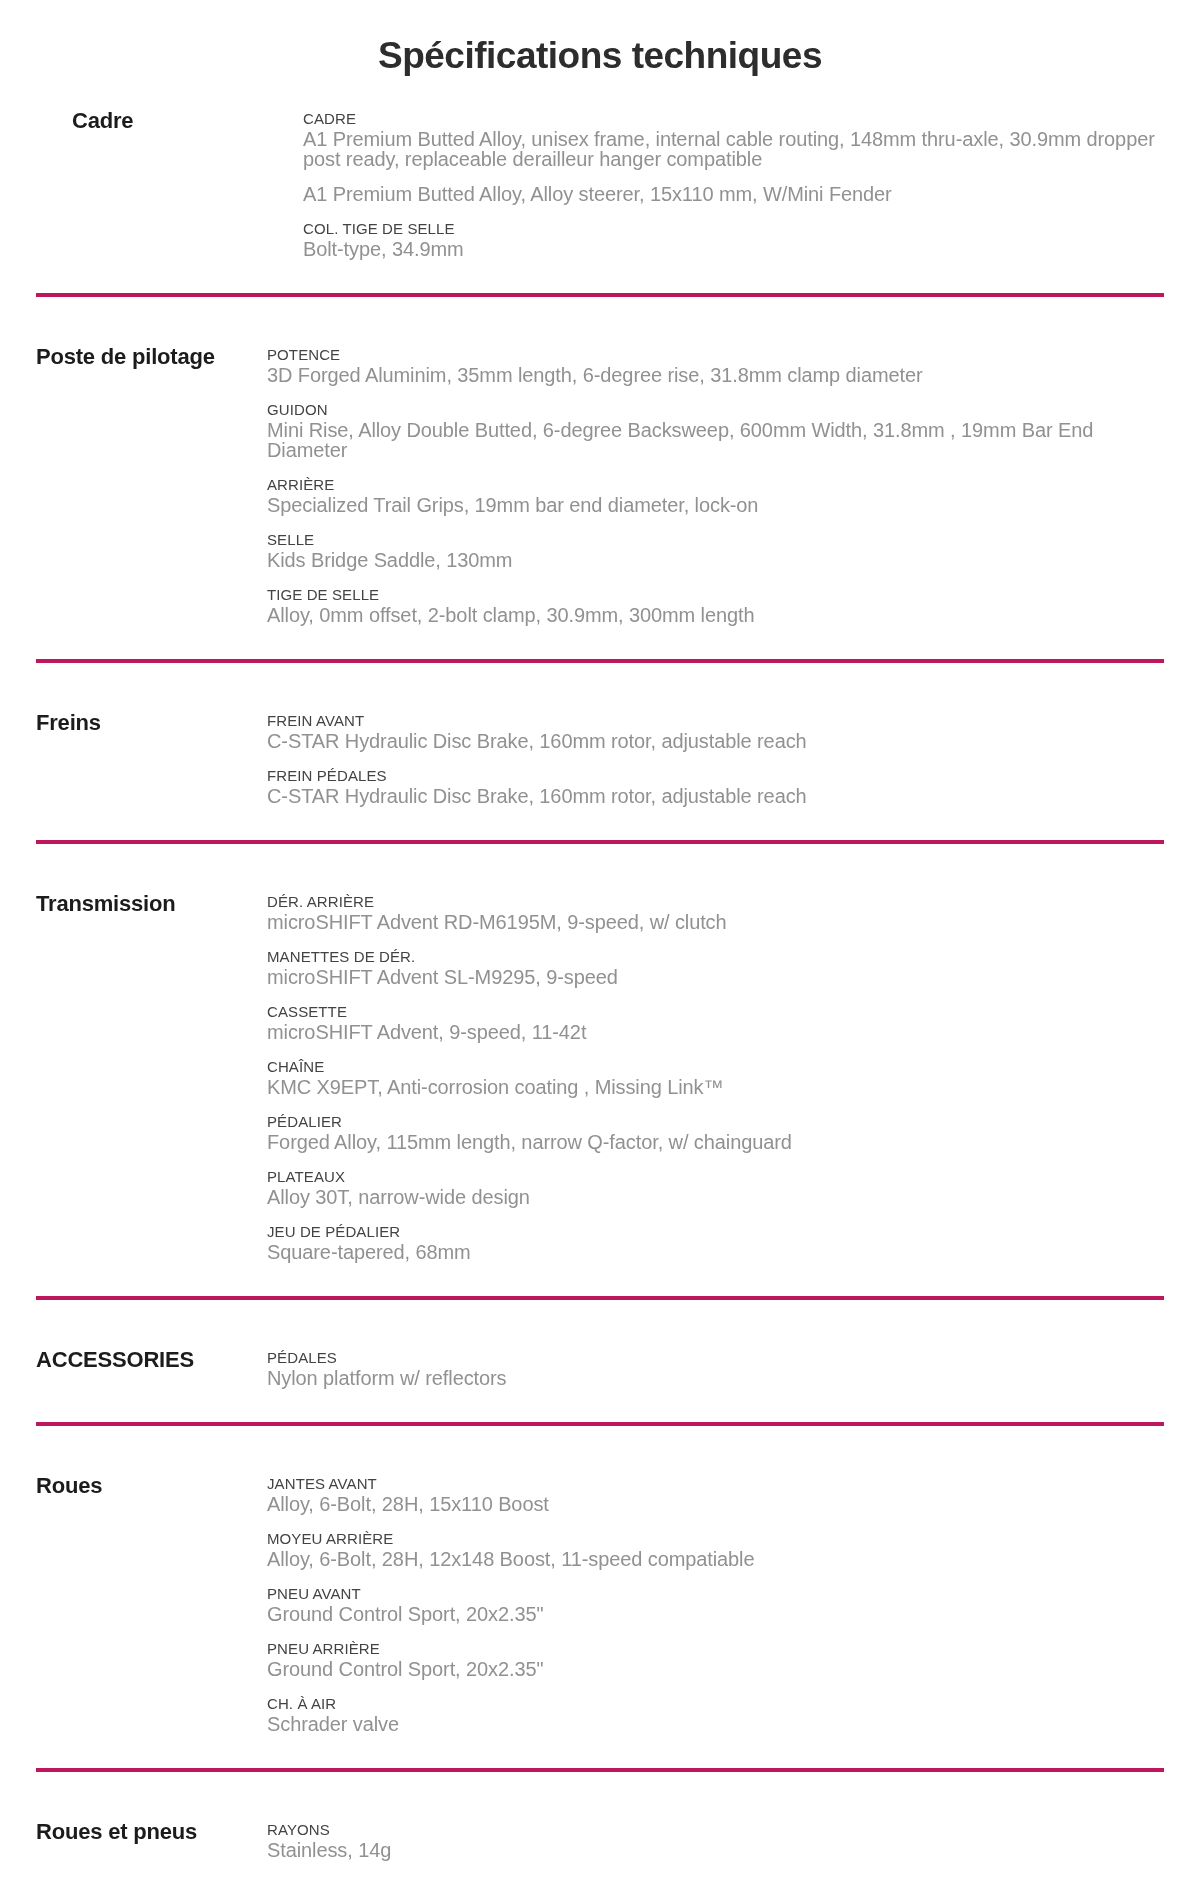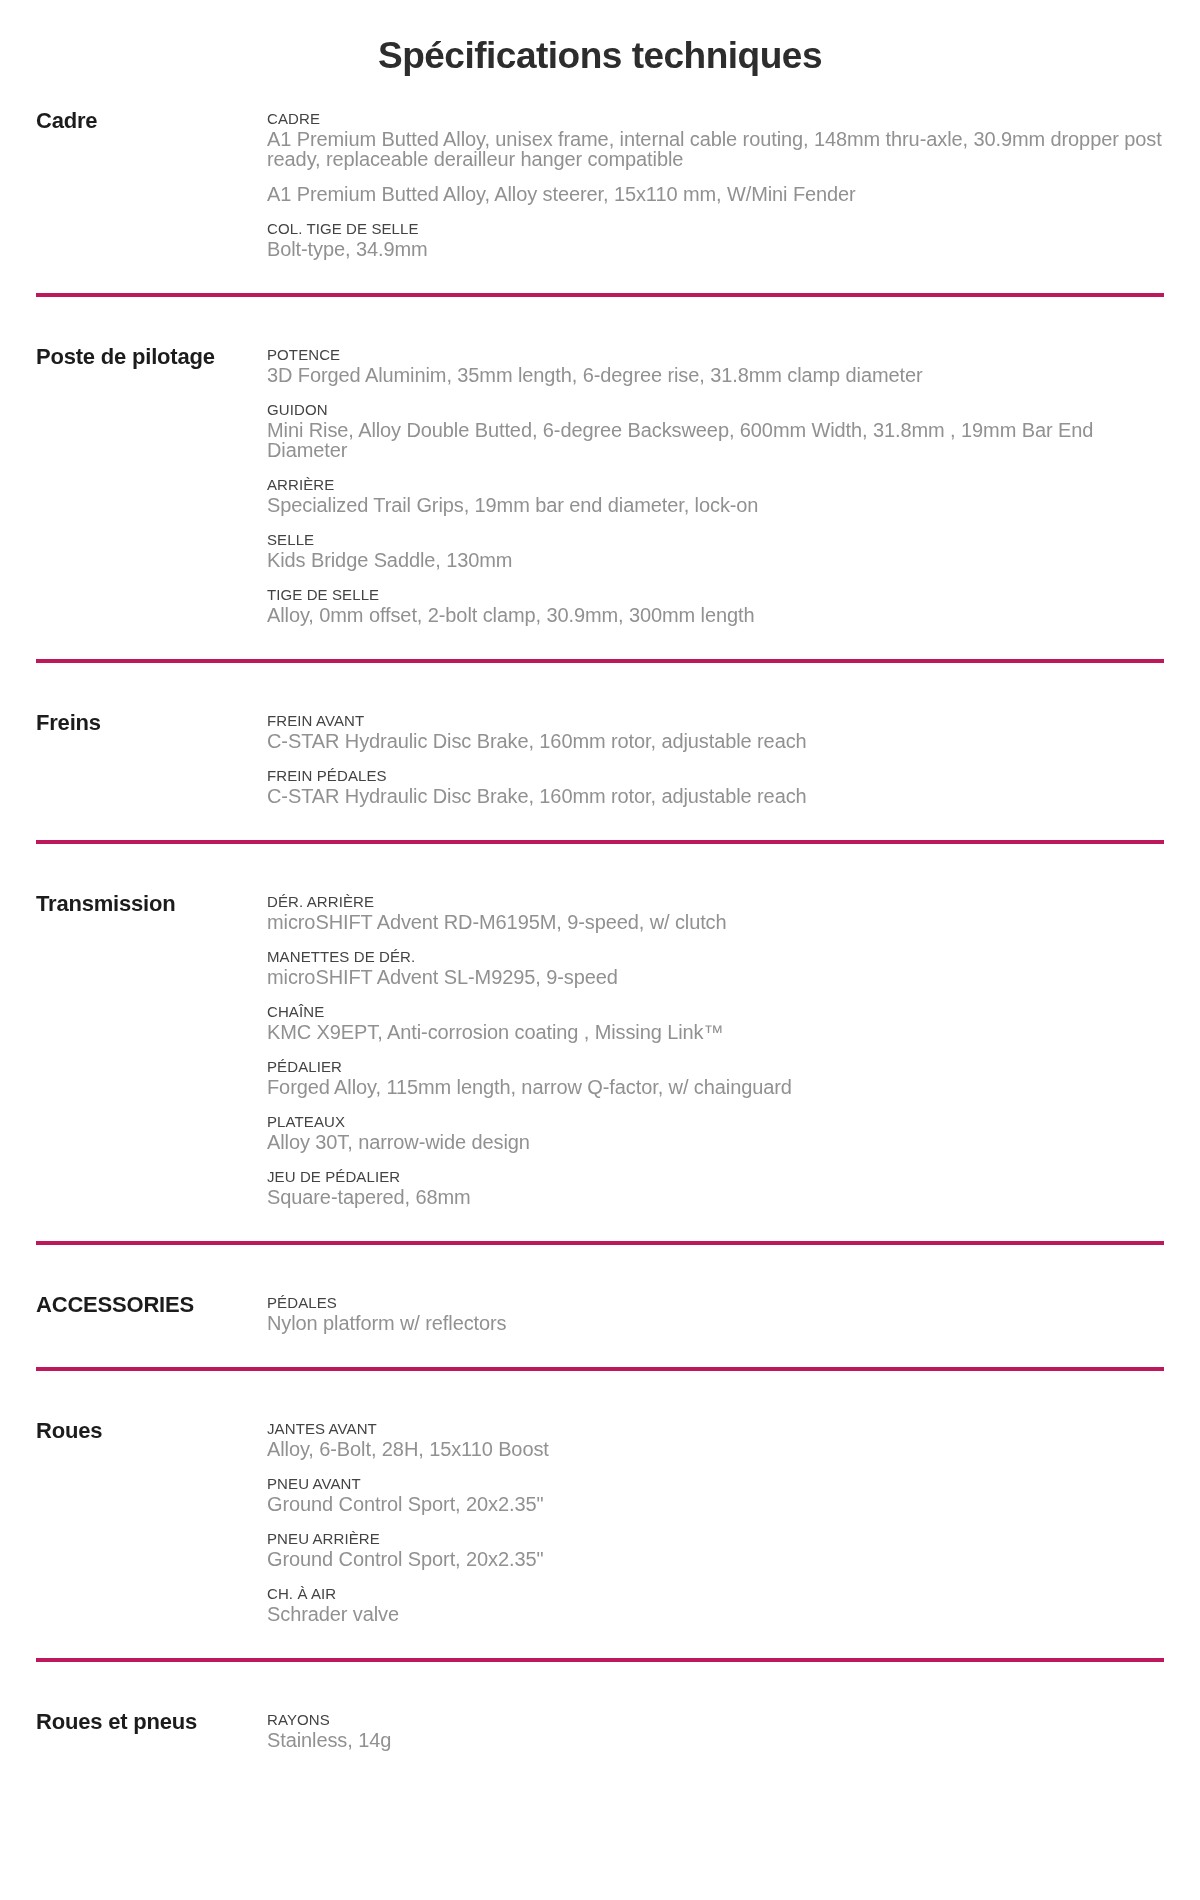--- a/index.html
+++ b/index.html
@@ -29,20 +29,21 @@
   }
   .spec-section {
     display: flex;
     align-items: flex-start;
     padding: 48px 0 34px 0;
     border-top: 4px solid #be185d;
   }
   .spec-section:first-child {
     border-top: none;
     padding-top: 0;
+    margin-left: 36px;
   }
   .section-title {
     flex: 0 0 231px;
     margin: 0;
     font-size: 22px;
     line-height: 24px;
     font-weight: 700;
     color: #1c1c1c;
     letter-spacing: -0.2px;
     padding-right: 10px;
@@ -144,20 +145,24 @@
   <div class="spec-item">
     <div class="spec-label">DÉR. ARRIÈRE</div>
     <div class="spec-value">microSHIFT Advent RD-M6195M, 9-speed, w/ clutch</div>
   </div>
 
   <div class="spec-item">
     <div class="spec-label">MANETTES DE DÉR.</div>
     <div class="spec-value">microSHIFT Advent SL-M9295, 9-speed</div>
   </div>
 
+  <div class="spec-item">
+    <div class="spec-label">CASSETTE</div>
+    <div class="spec-value">microSHIFT Advent, 9-speed, 11-42t</div>
+  </div>
 
   <div class="spec-item">
     <div class="spec-label">CHAÎNE</div>
     <div class="spec-value">KMC X9EPT, Anti-corrosion coating , Missing Link™</div>
   </div>
 
   <div class="spec-item">
     <div class="spec-label">PÉDALIER</div>
     <div class="spec-value">Forged Alloy, 115mm length, narrow Q-factor, w/ chainguard</div>
   </div>
@@ -186,20 +191,24 @@
 
   <section class="spec-section">
     <h2 class="section-title">Roues</h2>
     <div class="spec-items">
 
   <div class="spec-item">
     <div class="spec-label">JANTES AVANT</div>
     <div class="spec-value">Alloy, 6-Bolt, 28H, 15x110 Boost</div>
   </div>
 
+  <div class="spec-item">
+    <div class="spec-label">MOYEU ARRIÈRE</div>
+    <div class="spec-value">Alloy, 6-Bolt, 28H, 12x148 Boost, 11-speed compatiable</div>
+  </div>
 
   <div class="spec-item">
     <div class="spec-label">PNEU AVANT</div>
     <div class="spec-value">Ground Control Sport, 20x2.35"</div>
   </div>
 
   <div class="spec-item">
     <div class="spec-label">PNEU ARRIÈRE</div>
     <div class="spec-value">Ground Control Sport, 20x2.35"</div>
   </div>

